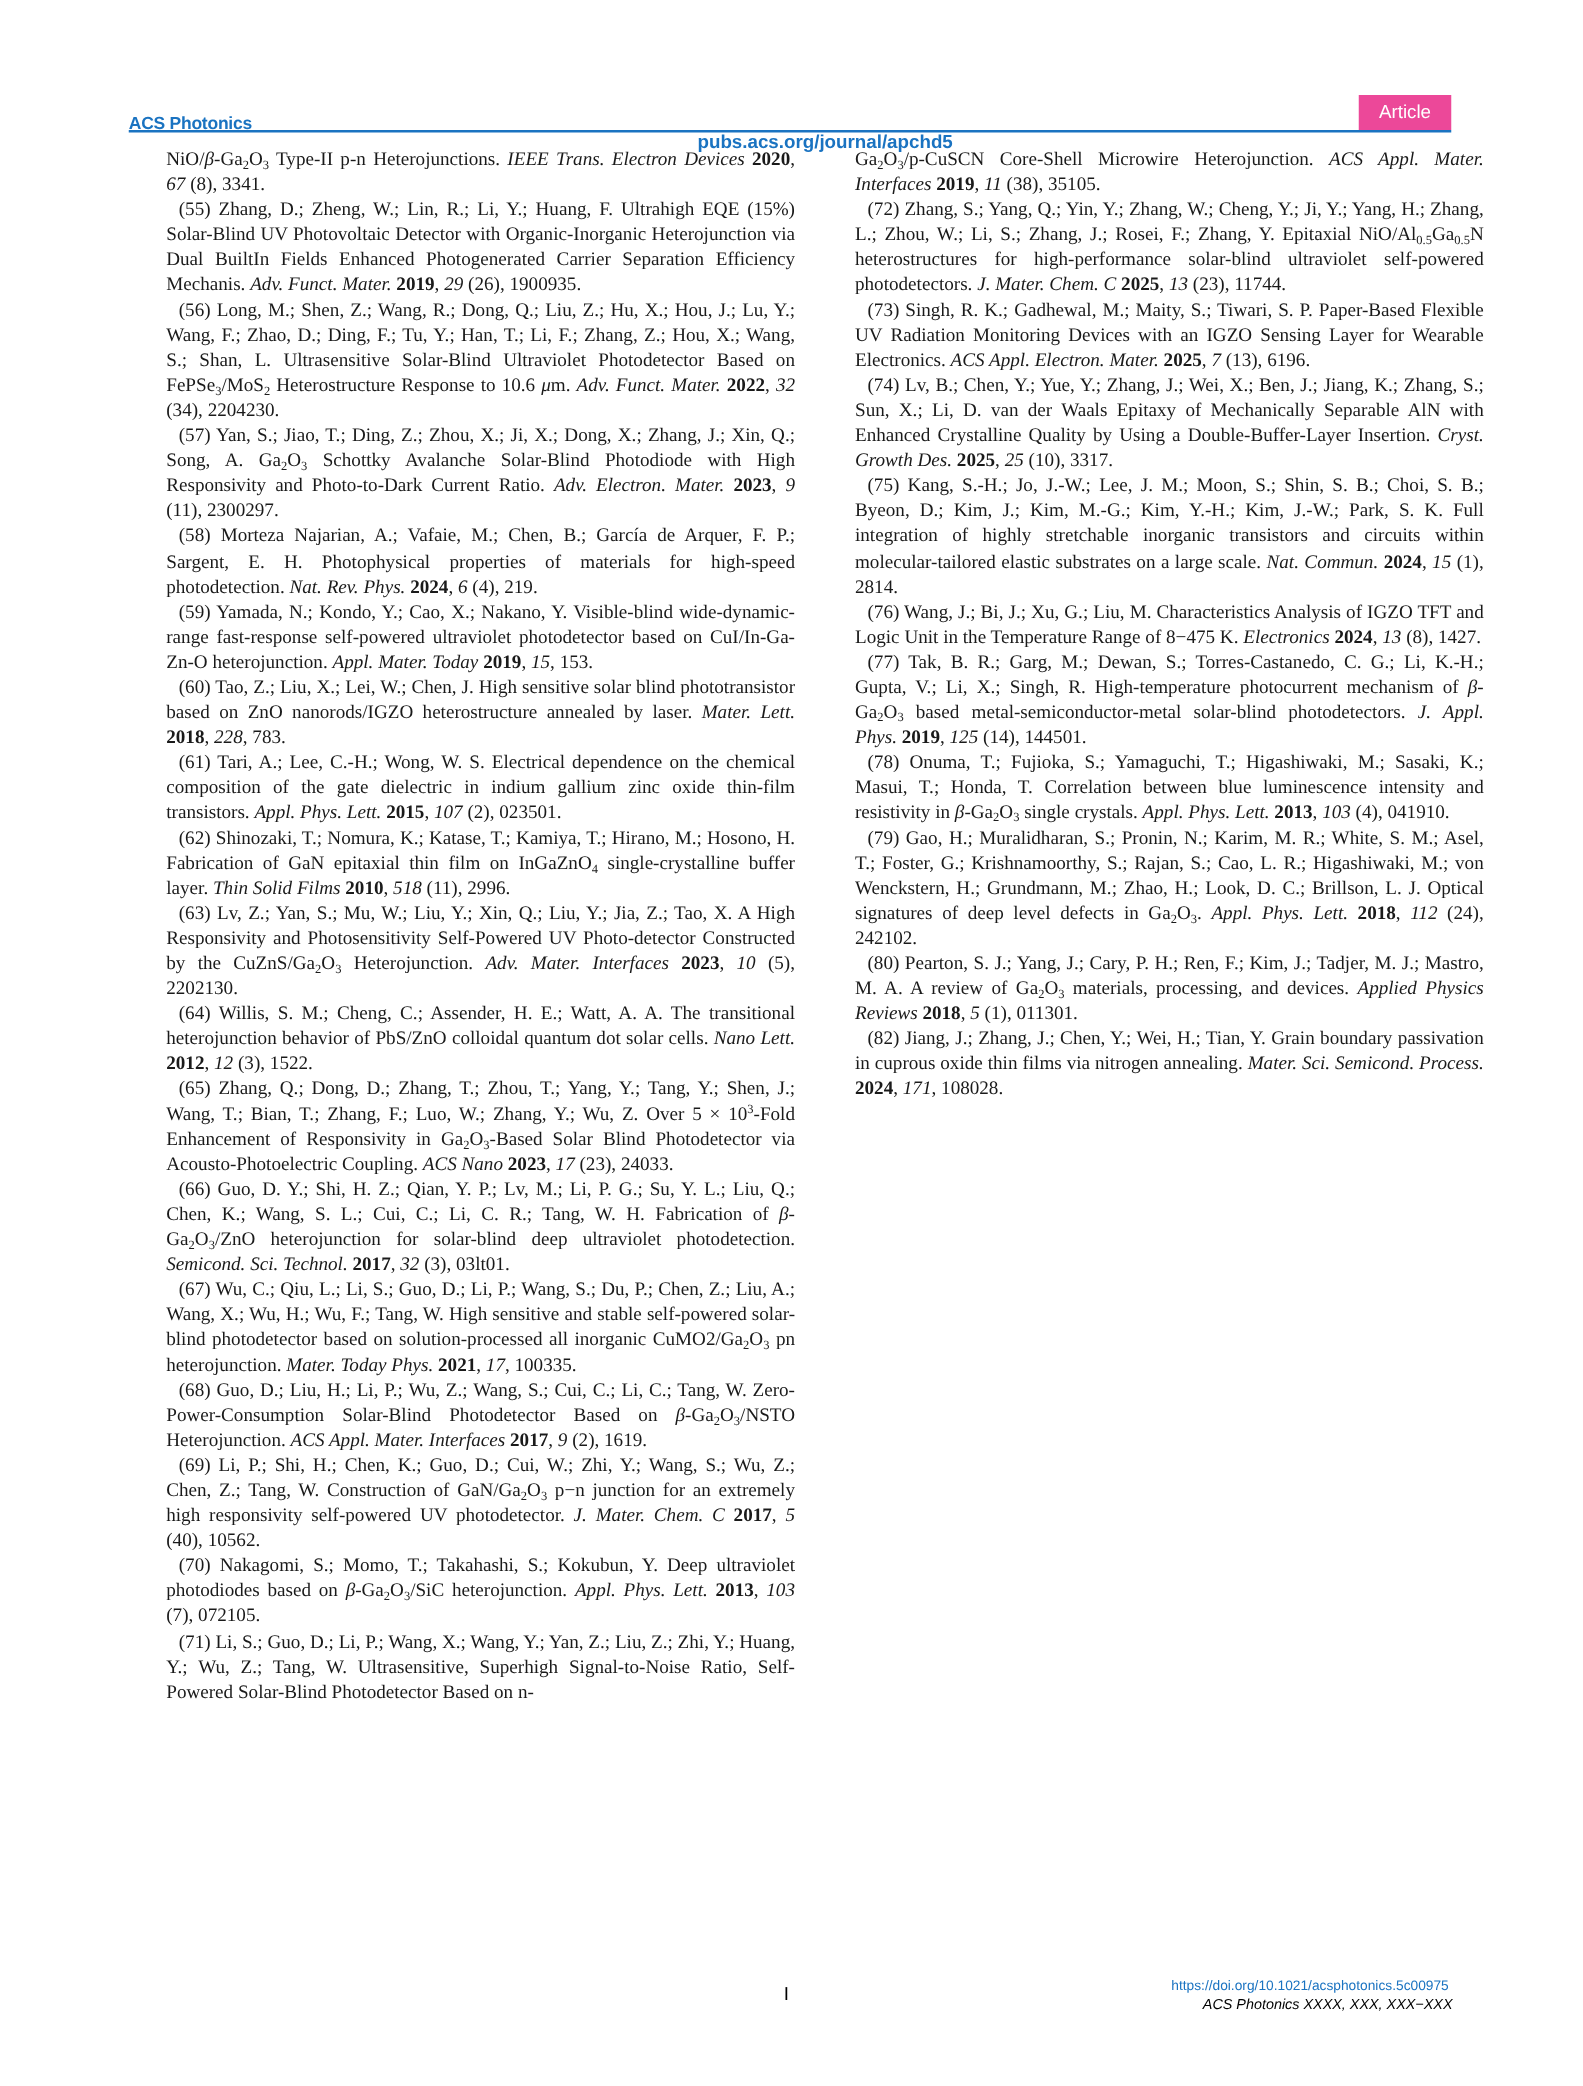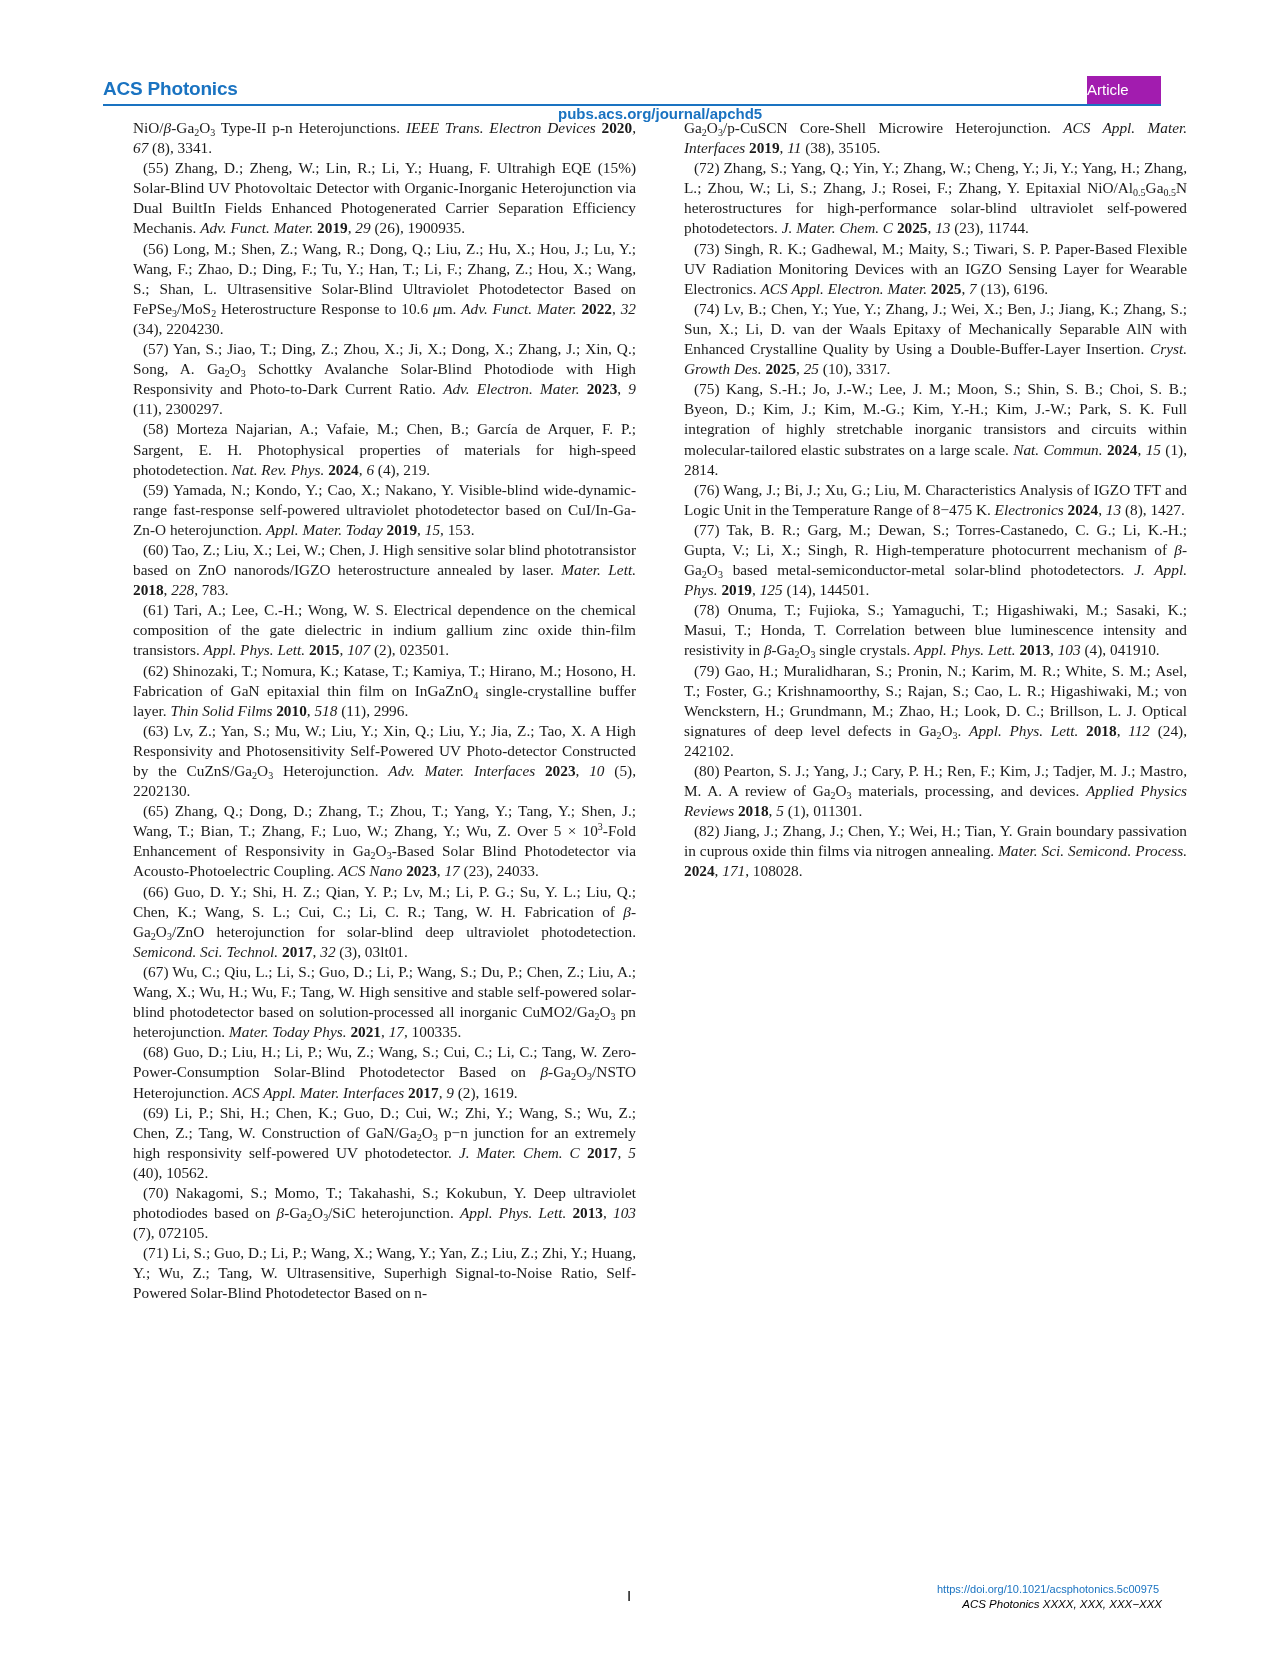--- a/index.html
+++ b/index.html
@@ -1,20 +1,20 @@
 <!DOCTYPE html>
 <html><head>
 <meta charset="utf-8">
 <style>
   html, body { margin: 0; padding: 0; background: #ffffff; }
   body { width: 1266px; height: 1669px; position: relative; overflow: hidden; font-family: "Liberation Serif", serif; color: #1a1a1a; }
   .header { position: absolute; left: 103px; top: 78px; width: 1058px; height: 26px; border-bottom: 2px solid #1a73c1; }
-  .journal { position: absolute; left: 0; top: 0; font-family: "Liberation Sans", sans-serif; font-size: 19px; color: #1a73c1; font-weight: bold; letter-spacing: -0.2px; }
+  .journal { position: absolute; left: 0; top: 12px; font-family: "Liberation Sans", sans-serif; font-size: 14px; color: #1a73c1; font-weight: bold; letter-spacing: -0.2px; }
   .url { position: absolute; left: 455px; top: 3px; font-family: "Liberation Sans", sans-serif; font-size: 15px; color: #1a73c1; font-weight: bold; margin-top: 24px; }
-  .badge { position: absolute; right: 0; top: -2px; width: 74px; height: 28px; background: #a21caf; color: #fff; font-family: "Liberation Sans", sans-serif; font-size: 15px; line-height: 27px; margin-left: 25px; }
+  .badge { position: absolute; right: 0; top: -2px; width: 74px; height: 28px; background: #ec4899; color: #fff; font-family: "Liberation Sans", sans-serif; font-size: 15px; text-align: center; line-height: 27px; margin-left: 25px; }
   .col { position: absolute; top: 118px; width: 503px; font-size: 15.3px; line-height: 20.1px; text-align: justify; margin-left: 30px; }
   .col.left { left: 103px; }
   .col.right { left: 654px; }
   .ref { margin: 0; text-indent: 10px; }
   .ref.cont { text-indent: 0; }
   .ref i { font-style: italic; }
   .ref b { font-weight: bold; }
   .ref sub { font-size: 10px; vertical-align: -3px; line-height: 0; }
   .ref sup { font-size: 10px; vertical-align: 6px; line-height: 0; }
   .footer-page { position: absolute; left: 627px; top: 1587px; font-family: "Liberation Sans", sans-serif; font-size: 15px; color: #000; }
@@ -34,20 +34,21 @@
     <p class="ref cont"><span>NiO/</span><i>β</i><span>-Ga</span><sub>2</sub><span>O</span><sub>3</sub><span> Type-II p-n Heterojunctions. </span><i>IEEE Trans. Electron Devices</i><span> </span><b>2020</b><span>, </span><i>67</i><span> (8), 3341.</span></p>
     <p class="ref"><span>(55) Zhang, D.; Zheng, W.; Lin, R.; Li, Y.; Huang, F. Ultrahigh EQE (15%) Solar-Blind UV Photovoltaic Detector with Organic-Inorganic Heterojunction via Dual BuiltIn Fields Enhanced Photogenerated Carrier Separation Efficiency Mechanis. </span><i>Adv. Funct. Mater.</i><span> </span><b>2019</b><span>, </span><i>29</i><span> (26), 1900935.</span></p>
     <p class="ref"><span>(56) Long, M.; Shen, Z.; Wang, R.; Dong, Q.; Liu, Z.; Hu, X.; Hou, J.; Lu, Y.; Wang, F.; Zhao, D.; Ding, F.; Tu, Y.; Han, T.; Li, F.; Zhang, Z.; Hou, X.; Wang, S.; Shan, L. Ultrasensitive Solar-Blind Ultraviolet Photodetector Based on FePSe</span><sub>3</sub><span>/MoS</span><sub>2</sub><span> Heterostructure Response to 10.6 </span><i>μ</i><span>m. </span><i>Adv. Funct. Mater.</i><span> </span><b>2022</b><span>, </span><i>32</i><span> (34), 2204230.</span></p>
     <p class="ref"><span>(57) Yan, S.; Jiao, T.; Ding, Z.; Zhou, X.; Ji, X.; Dong, X.; Zhang, J.; Xin, Q.; Song, A. Ga</span><sub>2</sub><span>O</span><sub>3</sub><span> Schottky Avalanche Solar-Blind Photodiode with High Responsivity and Photo-to-Dark Current Ratio. </span><i>Adv. Electron. Mater.</i><span> </span><b>2023</b><span>, </span><i>9</i><span> (11), 2300297.</span></p>
     <p class="ref"><span>(58) Morteza Najarian, A.; Vafaie, M.; Chen, B.; García de Arquer, F. P.; Sargent, E. H. Photophysical properties of materials for high-speed photodetection. </span><i>Nat. Rev. Phys.</i><span> </span><b>2024</b><span>, </span><i>6</i><span> (4), 219.</span></p>
     <p class="ref"><span>(59) Yamada, N.; Kondo, Y.; Cao, X.; Nakano, Y. Visible-blind wide-dynamic-range fast-response self-powered ultraviolet photodetector based on CuI/In-Ga-Zn-O heterojunction. </span><i>Appl. Mater. Today</i><span> </span><b>2019</b><span>, </span><i>15</i><span>, 153.</span></p>
     <p class="ref"><span>(60) Tao, Z.; Liu, X.; Lei, W.; Chen, J. High sensitive solar blind phototransistor based on ZnO nanorods/IGZO heterostructure annealed by laser. </span><i>Mater. Lett.</i><span> </span><b>2018</b><span>, </span><i>228</i><span>, 783.</span></p>
     <p class="ref"><span>(61) Tari, A.; Lee, C.-H.; Wong, W. S. Electrical dependence on the chemical composition of the gate dielectric in indium gallium zinc oxide thin-film transistors. </span><i>Appl. Phys. Lett.</i><span> </span><b>2015</b><span>, </span><i>107</i><span> (2), 023501.</span></p>
     <p class="ref"><span>(62) Shinozaki, T.; Nomura, K.; Katase, T.; Kamiya, T.; Hirano, M.; Hosono, H. Fabrication of GaN epitaxial thin film on InGaZnO</span><sub>4</sub><span> single-crystalline buffer layer. </span><i>Thin Solid Films</i><span> </span><b>2010</b><span>, </span><i>518</i><span> (11), 2996.</span></p>
     <p class="ref"><span>(63) Lv, Z.; Yan, S.; Mu, W.; Liu, Y.; Xin, Q.; Liu, Y.; Jia, Z.; Tao, X. A High Responsivity and Photosensitivity Self-Powered UV Photo-detector Constructed by the CuZnS/Ga</span><sub>2</sub><span>O</span><sub>3</sub><span> Heterojunction. </span><i>Adv. Mater. Interfaces</i><span> </span><b>2023</b><span>, </span><i>10</i><span> (5), 2202130.</span></p>
+    <p class="ref"><span>(64) Willis, S. M.; Cheng, C.; Assender, H. E.; Watt, A. A. The transitional heterojunction behavior of PbS/ZnO colloidal quantum dot solar cells. </span><i>Nano Lett.</i><span> </span><b>2012</b><span>, </span><i>12</i><span> (3), 1522.</span></p>
     <p class="ref"><span>(65) Zhang, Q.; Dong, D.; Zhang, T.; Zhou, T.; Yang, Y.; Tang, Y.; Shen, J.; Wang, T.; Bian, T.; Zhang, F.; Luo, W.; Zhang, Y.; Wu, Z. Over 5 × 10</span><sup>3</sup><span>-Fold Enhancement of Responsivity in Ga</span><sub>2</sub><span>O</span><sub>3</sub><span>-Based Solar Blind Photodetector via Acousto-Photoelectric Coupling. </span><i>ACS Nano</i><span> </span><b>2023</b><span>, </span><i>17</i><span> (23), 24033.</span></p>
     <p class="ref"><span>(66) Guo, D. Y.; Shi, H. Z.; Qian, Y. P.; Lv, M.; Li, P. G.; Su, Y. L.; Liu, Q.; Chen, K.; Wang, S. L.; Cui, C.; Li, C. R.; Tang, W. H. Fabrication of </span><i>β</i><span>-Ga</span><sub>2</sub><span>O</span><sub>3</sub><span>/ZnO heterojunction for solar-blind deep ultraviolet photodetection. </span><i>Semicond. Sci. Technol.</i><span> </span><b>2017</b><span>, </span><i>32</i><span> (3), 03lt01.</span></p>
     <p class="ref"><span>(67) Wu, C.; Qiu, L.; Li, S.; Guo, D.; Li, P.; Wang, S.; Du, P.; Chen, Z.; Liu, A.; Wang, X.; Wu, H.; Wu, F.; Tang, W. High sensitive and stable self-powered solar-blind photodetector based on solution-processed all inorganic CuMO2/Ga</span><sub>2</sub><span>O</span><sub>3</sub><span> pn heterojunction. </span><i>Mater. Today Phys.</i><span> </span><b>2021</b><span>, </span><i>17</i><span>, 100335.</span></p>
     <p class="ref"><span>(68) Guo, D.; Liu, H.; Li, P.; Wu, Z.; Wang, S.; Cui, C.; Li, C.; Tang, W. Zero-Power-Consumption Solar-Blind Photodetector Based on </span><i>β</i><span>-Ga</span><sub>2</sub><span>O</span><sub>3</sub><span>/NSTO Heterojunction. </span><i>ACS Appl. Mater. Interfaces</i><span> </span><b>2017</b><span>, </span><i>9</i><span> (2), 1619.</span></p>
     <p class="ref"><span>(69) Li, P.; Shi, H.; Chen, K.; Guo, D.; Cui, W.; Zhi, Y.; Wang, S.; Wu, Z.; Chen, Z.; Tang, W. Construction of GaN/Ga</span><sub>2</sub><span>O</span><sub>3</sub><span> p−n junction for an extremely high responsivity self-powered UV photodetector. </span><i>J. Mater. Chem. C</i><span> </span><b>2017</b><span>, </span><i>5</i><span> (40), 10562.</span></p>
     <p class="ref"><span>(70) Nakagomi, S.; Momo, T.; Takahashi, S.; Kokubun, Y. Deep ultraviolet photodiodes based on </span><i>β</i><span>-Ga</span><sub>2</sub><span>O</span><sub>3</sub><span>/SiC heterojunction. </span><i>Appl. Phys. Lett.</i><span> </span><b>2013</b><span>, </span><i>103</i><span> (7), 072105.</span></p>
     <p class="ref"><span>(71) Li, S.; Guo, D.; Li, P.; Wang, X.; Wang, Y.; Yan, Z.; Liu, Z.; Zhi, Y.; Huang, Y.; Wu, Z.; Tang, W. Ultrasensitive, Superhigh Signal-to-Noise Ratio, Self-Powered Solar-Blind Photodetector Based on n-</span></p>
   </div>
 <div class="col right" id="right-col">
     <p class="ref cont"><span>Ga</span><sub>2</sub><span>O</span><sub>3</sub><span>/p-CuSCN Core-Shell Microwire Heterojunction. </span><i>ACS Appl. Mater. Interfaces</i><span> </span><b>2019</b><span>, </span><i>11</i><span> (38), 35105.</span></p>

